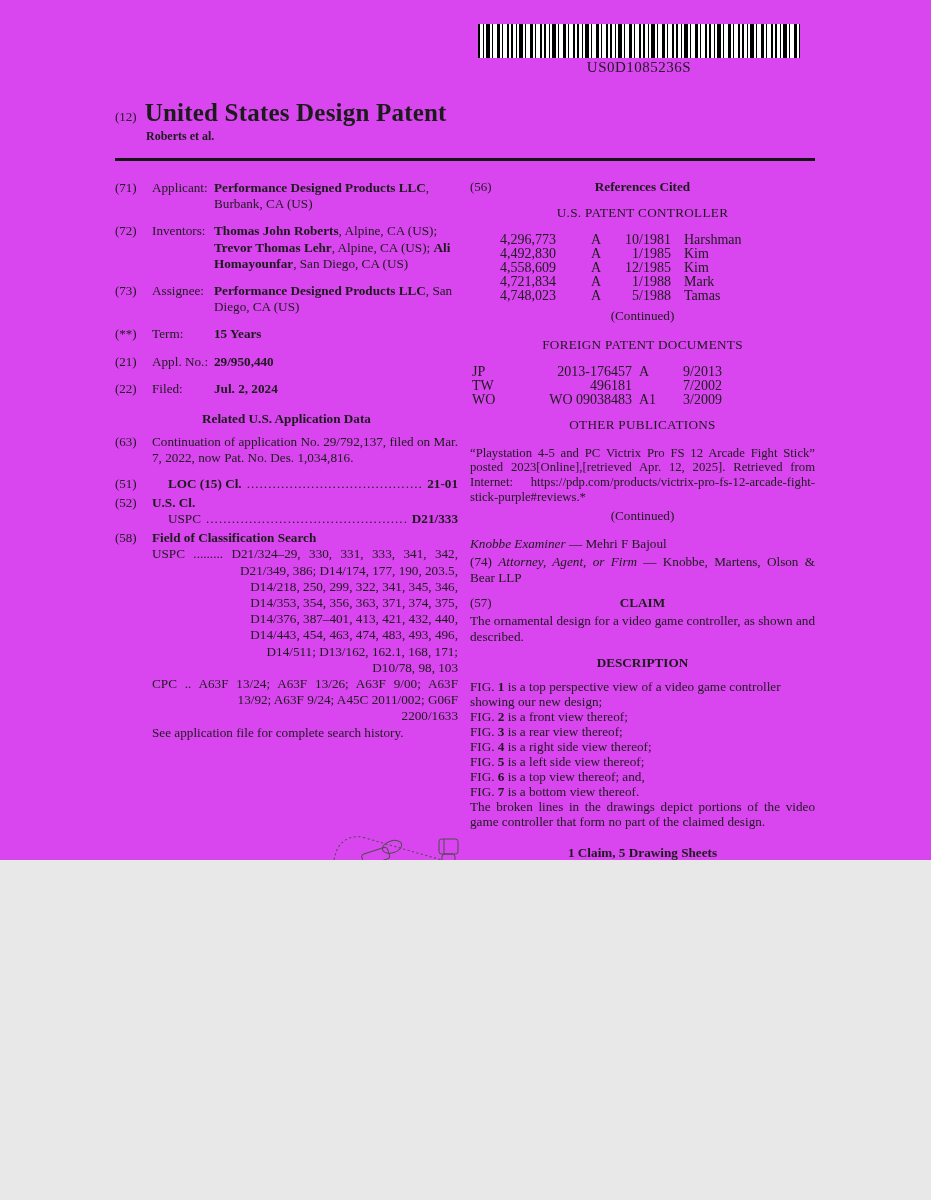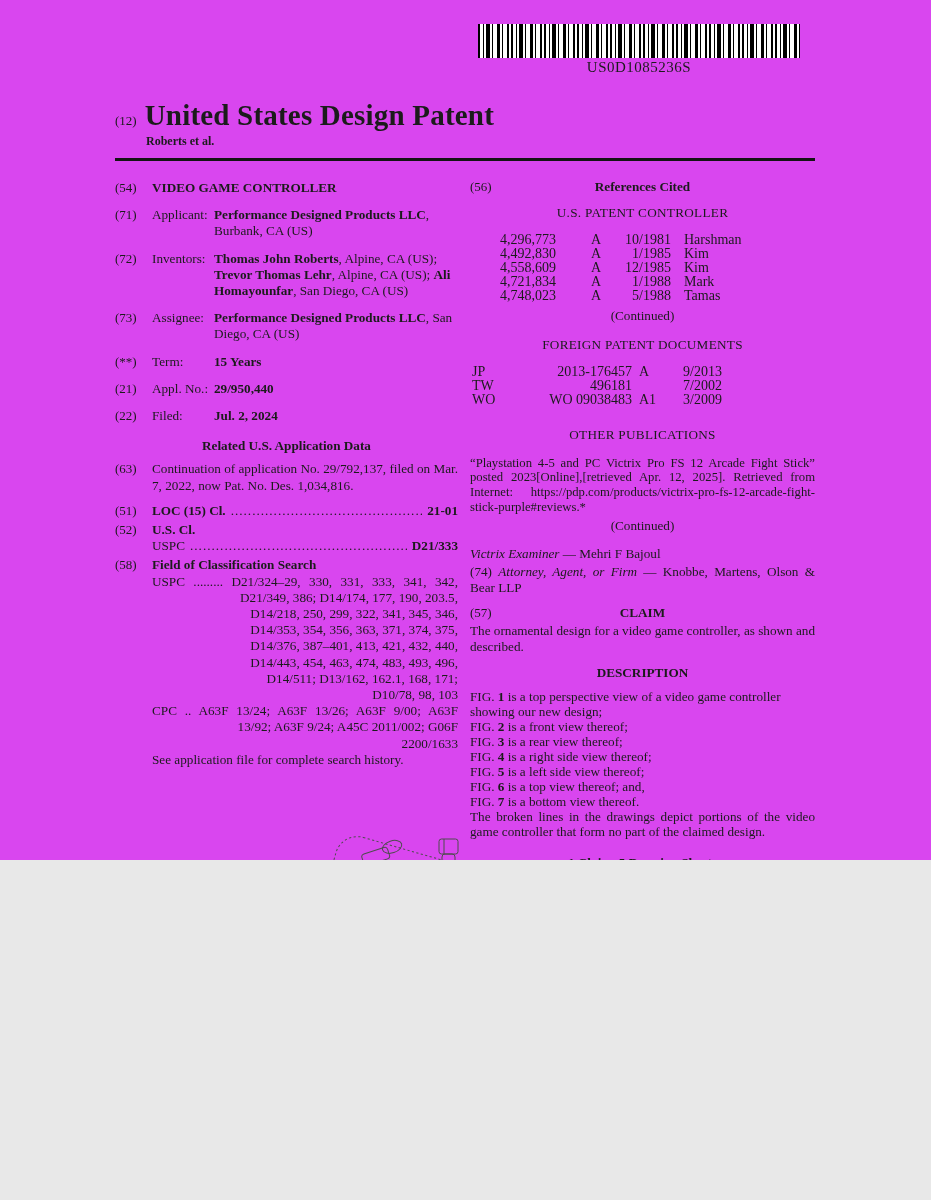--- a/index.html
+++ b/index.html
@@ -11,21 +11,21 @@
     repeating-linear-gradient(90deg,
       #000 0 2px,#fff 2px 5px,#000 5px 6px,#fff 6px 8px,
       #000 8px 12px,#fff 12px 14px,#000 14px 15px,#fff 15px 19px,
       #000 19px 22px,#fff 22px 24px,#000 24px 25px,#fff 25px 29px,
       #000 29px 31px,#fff 31px 33px);}
   .bc-text{font-size:15px;letter-spacing:.5px;margin-top:1px;}
   
   .hdr-left{position:absolute;left:115px;top:99px;width:375px;}
   .hdr-title-row{display:flex;align-items:baseline;}
   .inid{font-size:13px;white-space:nowrap;}
-  .doc-title{font-size:29px;font-weight:bold;margin-left:8px;letter-spacing:.2px;white-space:nowrap;}
+  .doc-title{font-size:25px;font-weight:bold;margin-left:8px;letter-spacing:.2px;white-space:nowrap;}
   .hdr-party{font-size:12px;font-weight:bold;margin:2px 0 0 31px;}
   .hdr-right{position:absolute;left:486px;top:104px;width:314px;}
   .hr-row{display:flex;align-items:baseline;margin-bottom:4px;}
   .hr-label{font-size:17px;font-weight:bold;margin-left:6px;white-space:nowrap;}
   .hr-value{font-weight:bold;margin-left:auto;white-space:nowrap;}
   .pn{font-size:20px;}
   .dt{font-size:17px;}
   .term-marker{font-weight:bold;font-size:15px;margin-left:auto;}
   .dt-after-marker{margin-left:26px;}
   .rule{position:absolute;left:115px;top:158px;width:700px;height:2.5px;background:#141414;}
@@ -33,21 +33,21 @@
   .col{position:absolute;top:180px;font-size:13.2px;line-height:16.2px;}
   .col-left{left:115px;width:343px;}
   .col-right{left:470px;width:345px;top:179px;}
   .bib{display:grid;grid-template-columns:37px 62px 1fr;margin-bottom:11px;}
   .span2{grid-column:2/4;}
   .b{font-weight:bold;}
   .it{font-style:italic;}
   .just{text-align:justify;}
   .ta-right{text-align:right;}
   .justify-last{text-align:justify;text-align-last:justify;white-space:nowrap;overflow:hidden;}
-  .leader-row{display:flex;align-items:baseline;}
+  .leader-row{display:flex;align-items:baseline;margin-left:16px;}
   .leader{flex:1;overflow:hidden;white-space:nowrap;margin:0 5px;letter-spacing:1px;}
   .related-head{font-weight:bold;text-align:center;margin:14px 0 7px 0;}
   .tight{margin-bottom:3px;}
   
   .sec-head{position:relative;text-align:center;font-weight:bold;margin-bottom:2px;}
   .sec-head .code-abs{position:absolute;left:0;top:0;font-weight:normal;font-size:13px;text-align:center;}
   .sub-head{text-align:center;margin:10px 0 12px 0;letter-spacing:.3px;}
   .tbl{font-size:14px;line-height:13.8px;}
   .tbl .trow{display:flex;}
   .tbl-us{margin-left:30px;}
@@ -89,24 +89,20 @@
       <span class="doc-title">United States Design Patent</span>
     </div>
     <div class="hdr-party">Roberts et al.</div>
   </div>
 
 
   <div class="rule"></div>
 
   <div class="col col-left">
 
-    <div class="bib">
-      <span class="inid">(54)</span>
-      <span class="span2 b">VIDEO GAME CONTROLLER</span>
-    </div>
 
     <div class="bib">
       <span class="inid">(71)</span>
       <span>Applicant:</span>
       <span><span style="font-weight: bold;">Performance Designed Products LLC</span><span>, Burbank, CA (US)</span></span>
     </div>
 
     <div class="bib">
       <span class="inid">(72)</span>
       <span>Inventors:</span>
@@ -249,28 +245,28 @@
           <span class="c3">7/2002</span>
         </div>
         <div class="trow">
           <span class="c0">WO</span>
           <span class="c1">WO 09038483</span>
           <span class="c2">A1</span>
           <span class="c3">3/2009</span>
         </div>
       </div>
 
-    <div class="sub-head" style="margin-top:20px;">OTHER PUBLICATIONS</div>
+    <div class="sub-head" style="margin-top:10px;">OTHER PUBLICATIONS</div>
 
     <p class="pub just">“Playstation 4-5 and PC Victrix Pro FS 12 Arcade Fight Stick” posted 2023[Online],[retrieved Apr. 12, 2025]. Retrieved from Internet: https://pdp.com/products/victrix-pro-fs-12-arcade-fight-stick-purple#reviews.*</p>
 
     <div class="continued" style="margin-top:3px;">(Continued)</div>
 
     <div class="exm-block">
-      <p class="exm"><span class="it">Victrix Examiner</span><span> — Mehri F Bajoul</span></p>
+      <p class="exm"><span class="it">Knobbe Examiner</span><span> — Mehri F Bajoul</span></p>
       <p class="exm just"><span>(74)</span> <span class="it">Attorney, Agent, or Firm</span><span> — Knobbe, Martens, Olson &amp; Bear LLP</span></p>
     </div>
 
     <div class="sec-head mt8">
       <span class="code-abs">(57)</span>
       <span>CLAIM</span>
     </div>
     <p class="claim-text just">The ornamental design for a video game controller, as shown and described.</p>
 
     <div class="sec-head mt8">

